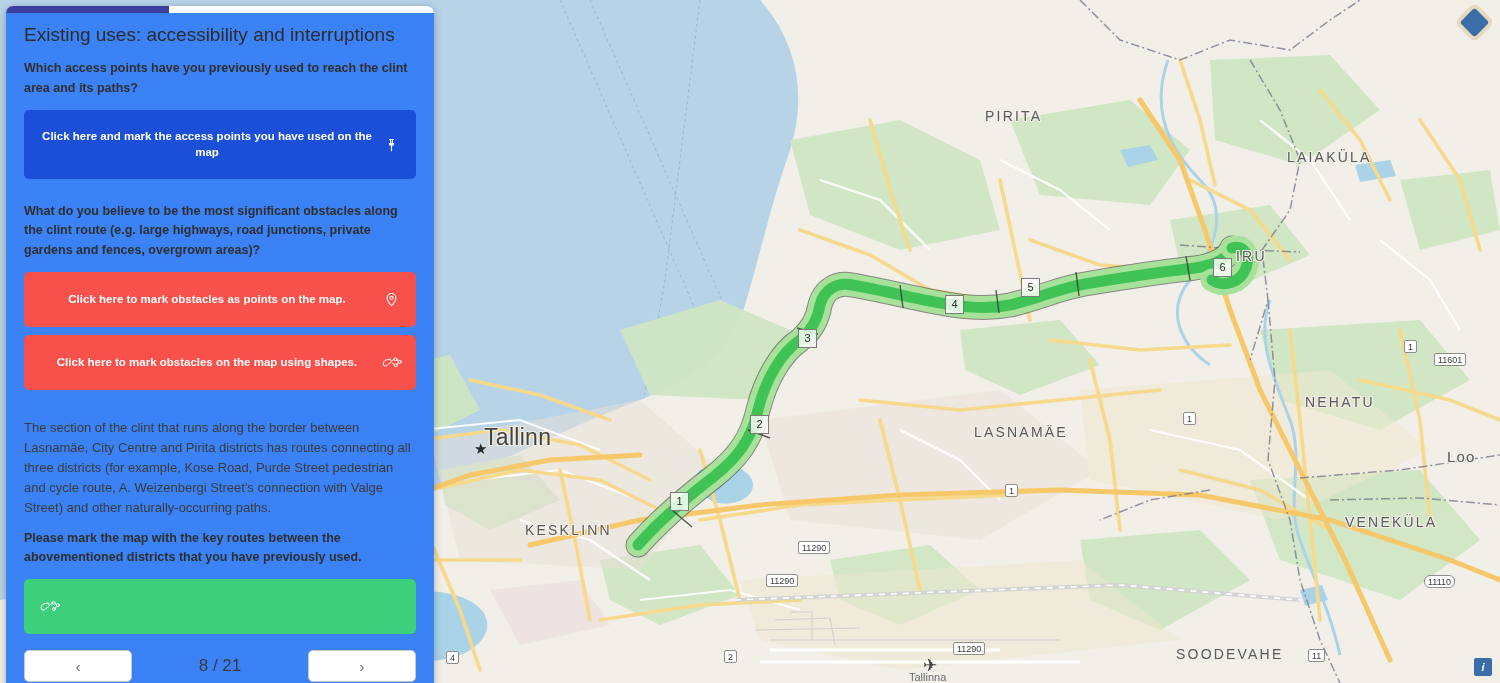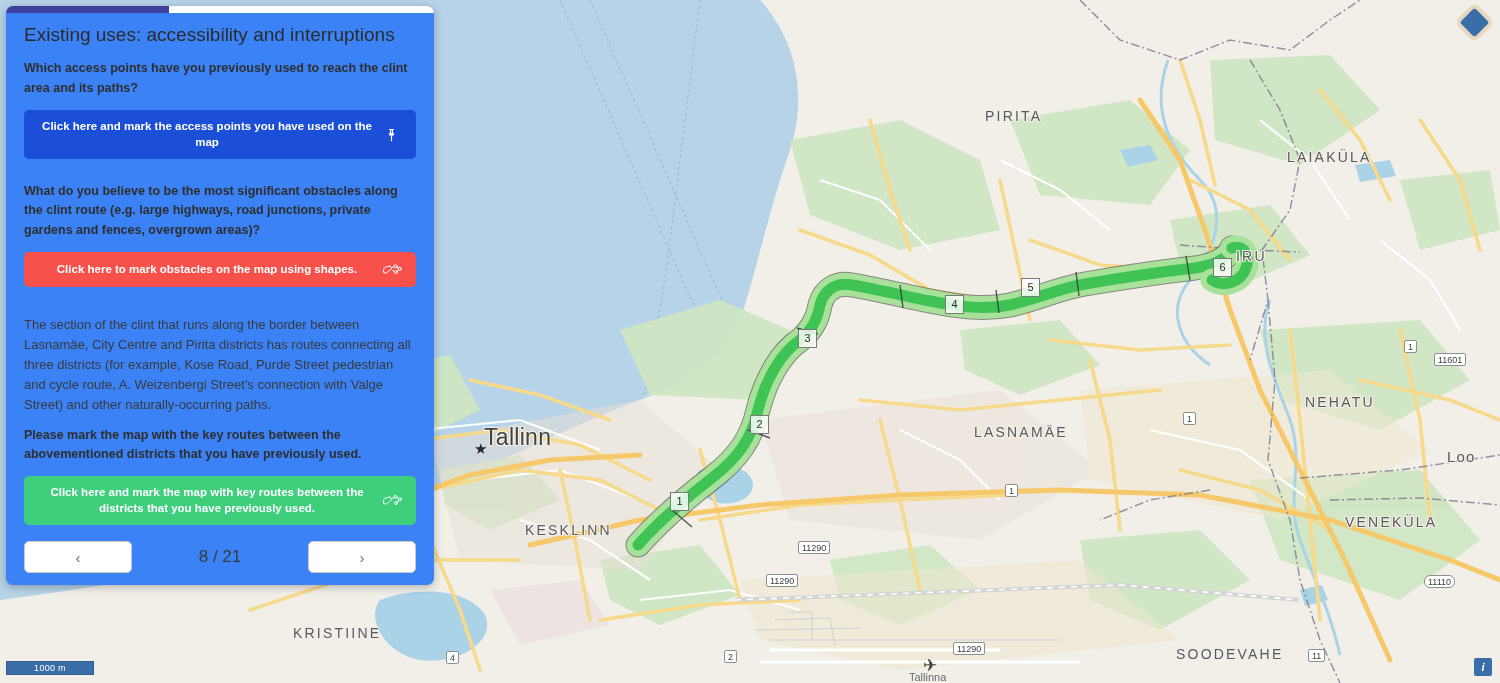--- a/index.html
+++ b/index.html
@@ -127,21 +127,21 @@
     font-size: 12.5px; color: #2e2e2e; font-weight: bold;
     line-height: 1.55; margin-bottom: 12px;
   }
   .para {
     font-size: 13px; color: #3a3a3a; line-height: 1.53; margin-bottom: 11px;
   }
 
   .map-btn {
     display: flex; align-items: center; justify-content: space-between;
     border: none; border-radius: 5px; cursor: pointer;
-    width: 100%; padding: 9px 12px; margin-bottom: 9px;
+    width: 100%; padding: 19px 12px; margin-bottom: 9px;
     color: #fff; font-size: 11.5px; font-weight: bold;
     font-family: "Liberation Sans", sans-serif;
     line-height: 1.35; text-align: center;
   }
   .map-btn .btn-text { flex: 1; }
   .map-btn .btn-icon { flex: 0 0 26px; display: flex; justify-content: center; align-items: center; }
   .btn-blue  { background: #1b4fd8; }
   .btn-red   { background: #f8504a; margin-bottom: 8px; }
   .btn-green { background: #3ecf7c; }
 
@@ -447,20 +447,29 @@
           <line x1="10.5" y1="4" x2="10.5" y2="9.5"></line>
           <line x1="13.5" y1="4" x2="13.5" y2="9.5"></line>
         </svg>
       </span>
     </button>
 
     <div class="spacer-sm"></div>
 
     <div class="question">What do you believe to be the most significant obstacles along the clint route (e.g. large highways, road junctions, private gardens and fences, overgrown areas)?</div>
 
+    <button class="map-btn btn-red">
+      <span class="btn-text">Click here to mark obstacles as points on the map.</span>
+      <span class="btn-icon">
+        <svg width="15" height="17" viewBox="0 0 24 24" fill="none" stroke="#fff" stroke-width="1.7">
+          <path d="M12 22 C12 22 19 14.5 19 9.5 A7 7 0 1 0 5 9.5 C5 14.5 12 22 12 22 Z"></path>
+          <circle cx="12" cy="9.3" r="2.6"></circle>
+        </svg>
+      </span>
+    </button>
 
     <button class="map-btn btn-red">
       <span class="btn-text">Click here to mark obstacles on the map using shapes.</span>
       <span class="btn-icon">
         <svg width="21" height="17" viewBox="0 0 32 24" fill="none" stroke="#fff" stroke-width="1.5" stroke-linecap="round" stroke-linejoin="round">
           <path d="M4 16 C2.5 12, 5 8.5, 8 8 L14 6.5 L16 11 L11 15 C9 17.5, 6 18.5, 4 16 Z"></path>
           <circle cx="22" cy="7" r="2.3"></circle>
           <circle cx="28.5" cy="11" r="2.3"></circle>
           <circle cx="22.5" cy="16" r="2.3"></circle>
           <path d="M17 9 L19.8 7.6 M24.2 8.2 L26.6 10 M26.8 13 L24.3 14.8 M20.2 15.2 L17.5 13.5"></path>
@@ -468,21 +477,20 @@
       </span>
     </button>
 
     <div class="spacer-md"></div>
 
     <div class="para">The section of the clint that runs along the border between Lasnamäe, City Centre and Pirita districts has routes connecting all three districts (for example, Kose Road, Purde Street pedestrian and cycle route, A. Weizenbergi Street's connection with Valge Street) and other naturally-occurring paths.</div>
 
     <div class="question">Please mark the map with the key routes between the abovementioned districts that you have previously used.</div>
 
     <button class="map-btn btn-green">
-      <span class="btn-text">Click here and mark the map with key routes between the districts that you have previously used.</span>
       <span class="btn-icon">
         <svg width="21" height="17" viewBox="0 0 32 24" fill="none" stroke="#fff" stroke-width="1.5" stroke-linecap="round" stroke-linejoin="round">
           <path d="M4 16 C2.5 12, 5 8.5, 8 8 L14 6.5 L16 11 L11 15 C9 17.5, 6 18.5, 4 16 Z"></path>
           <circle cx="22" cy="6.5" r="2.2"></circle>
           <circle cx="28.8" cy="10" r="2.2"></circle>
           <circle cx="22.8" cy="16" r="2.2"></circle>
           <path d="M17 9 L19.9 7.3 M24.1 7.7 L26.9 9.2 M27.2 12 L24.4 14.4"></path>
         </svg>
       </span>
     </button>

